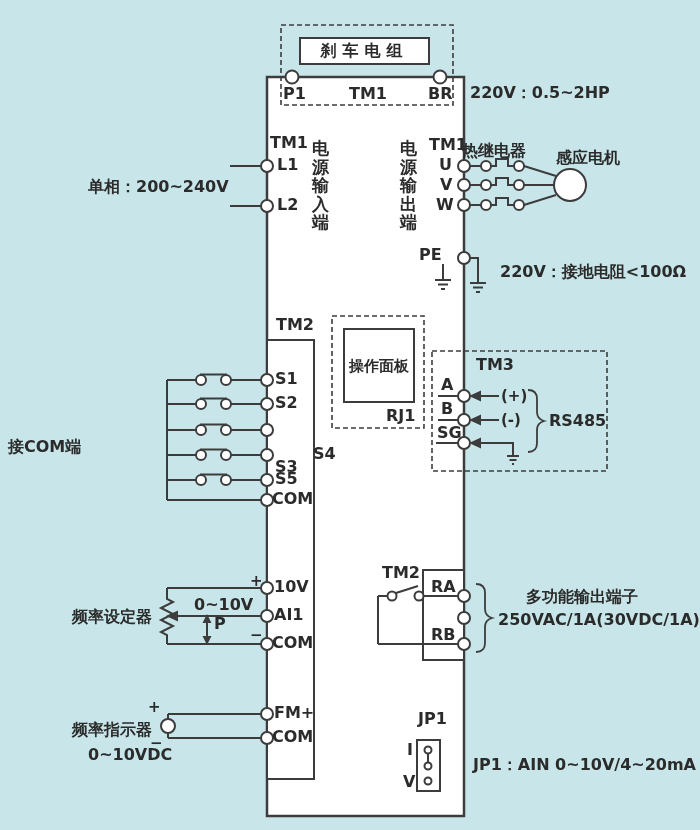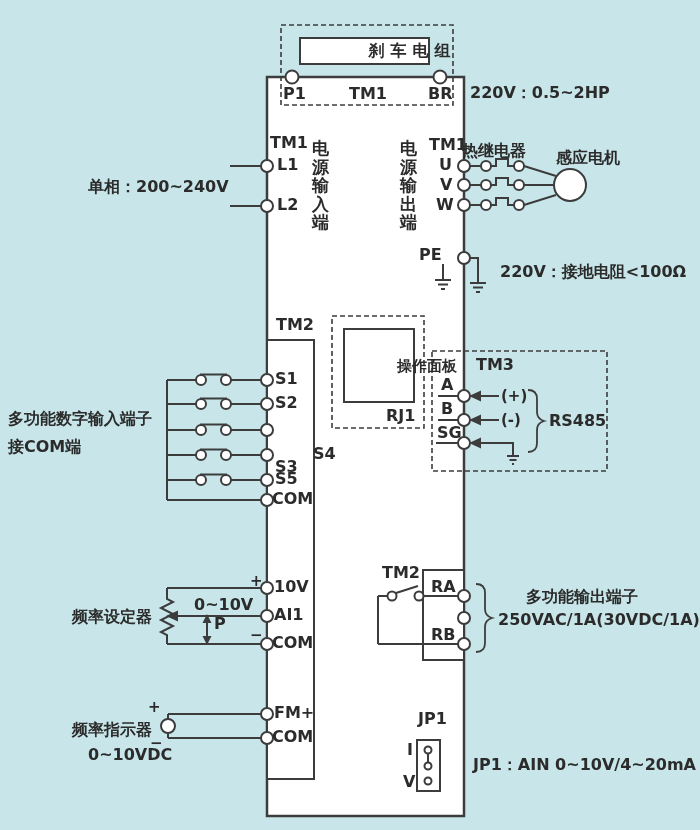--- a/index.html
+++ b/index.html
@@ -23,21 +23,20 @@
     width:19px;
     white-space:normal;
     word-break:break-all;
     line-height:18.5px;
     font-size:17px;
     text-align:center;
   }
   .boxcenter{
     display:flex;align-items:center;justify-content:center;
     white-space:nowrap;
-    padding-left:48px;
   }
   .sign{font-size:15px;line-height:14px;}
   .small{font-size:15px;}
 </style>
 </head>
 <body>
 
 <div id="canvas">
 
   <svg id="wiring-svg" width="700" height="830" viewBox="0 0 700 830">
@@ -201,21 +200,20 @@
   <div class="lbl" style="left:419px;top:246px;">PE</div>
   <div class="lbl" style="left:500px;top:263px;">220V：接地电阻&lt;100Ω</div>
 
   <div class="lbl" style="left:276px;top:316px;">TM2</div>
   <div class="lbl" style="left:275px;top:370px;">S1</div>
   <div class="lbl" style="left:275px;top:394px;">S2</div>
   <div class="lbl" style="left:275px;top:420px;margin-top:38px;">S3</div>
   <div class="lbl" style="left:275px;top:445px;margin-left:38px;">S4</div>
   <div class="lbl" style="left:275px;top:470px;">S5</div>
   <div class="lbl" style="left:272px;top:490px;">COM</div>
-  <div class="lbl" style="left:8px;top:410px;">多功能数字输入端子</div>
   <div class="lbl" style="left:8px;top:438px;">接COM端</div>
 
   <div class="lbl boxcenter" style="left:344px;top:329px;width:70px;height:73px;font-size:15px;">操作面板</div>
   <div class="lbl" style="left:386px;top:407px;">RJ1</div>
 
   <div class="lbl" style="left:476px;top:356px;">TM3</div>
   <div class="lbl" style="left:441px;top:376px;">A</div>
   <div class="lbl" style="left:441px;top:400px;">B</div>
   <div class="lbl" style="left:437px;top:424px;">SG</div>
   <div class="lbl small" style="left:501px;top:387px;">(+)</div>

